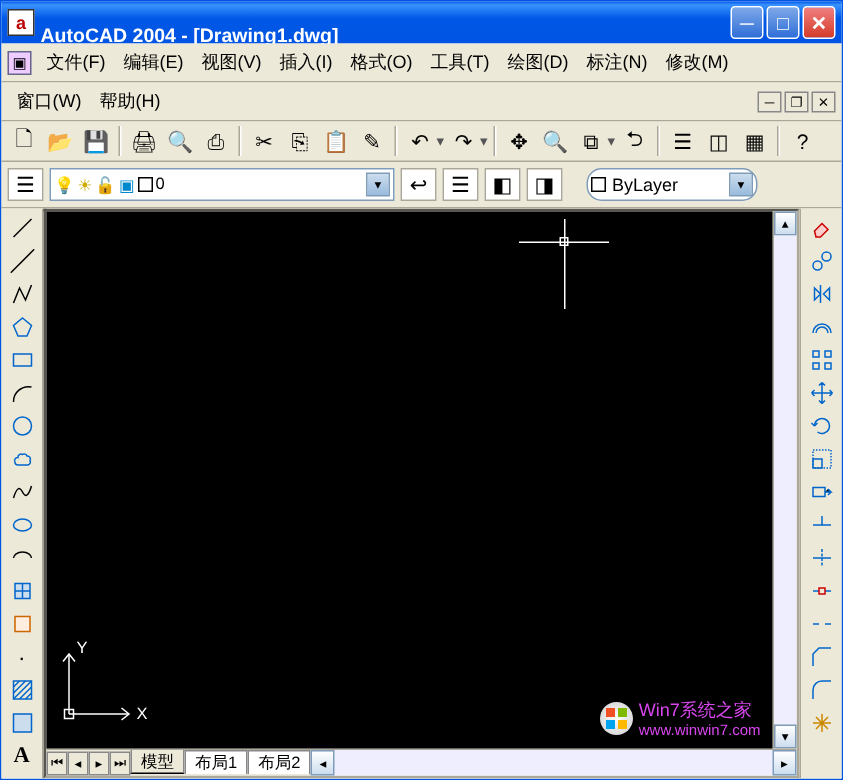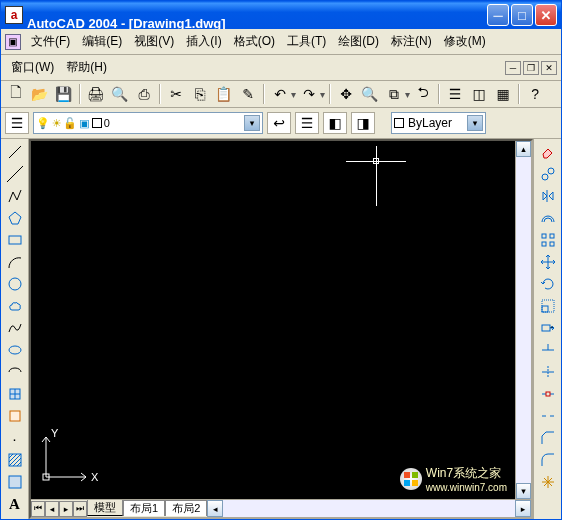--- a/index.html
+++ b/index.html
@@ -20,21 +20,21 @@
 .mdibtn { width: 16px; height: 14px; border: 1px solid #888; background: #ece9d8; font-size: 9px; display: flex; align-items: center; justify-content: center; cursor: pointer; }
 .toolbar { background: #ece9d8; border-bottom: 1px solid #aca899; padding: 2px 4px; display: flex; align-items: center; gap: 2px; }
 .tbtn { width: 22px; height: 22px; border: 1px solid transparent; display: flex; align-items: center; justify-content: center; cursor: pointer; font-size: 14px; }
 .tsep { width: 2px; height: 20px; border-left: 1px solid #aca899; border-right: 1px solid #fff; margin: 0 2px; }
 .drop { font-size: 10px; color: #555; margin-left: -2px; cursor: pointer; }
 .layerbar { background: #ece9d8; border-bottom: 1px solid #aca899; padding: 4px; display: flex; align-items: center; gap: 4px; }
 .layerbar .lbtn { width: 24px; height: 22px; border: 1px solid #aca899; background: #fff; display: flex; align-items: center; justify-content: center; cursor: pointer; font-size: 14px; }
 .combo { border: 1px solid #7f9db9; background: #fff; height: 22px; display: flex; align-items: center; padding: 0 2px; }
 .combo .cbtn { width: 16px; height: 16px; background: linear-gradient(#cde,#9bd); border: 1px solid #7f9db9; display: flex; align-items: center; justify-content: center; font-size: 9px; margin-left: auto; cursor: pointer; }
 .combo.layer { width: 230px; }
-.combo.bylayer { width: 95px; }
+.combo.bylayer { width: 114px; border-radius: 10px; }
 .layermini { display: flex; align-items: center; gap: 2px; font-size: 11px; }
 .layermini span.sq { width: 10px; height: 10px; border: 1px solid #000; display: inline-block; }
 .workrow { flex: 1; display: flex; background: #ece9d8; overflow: hidden; }
 .sidetool { width: 28px; background: #ece9d8; border-right: 1px solid #aca899; display: flex; flex-direction: column; align-items: center; padding: 2px 0; gap: 0; }
 .sidetool.right { border-right: none; border-left: 1px solid #aca899; }
 .stbtn { width: 24px; height: 22px; display: flex; align-items: center; justify-content: center; cursor: pointer; border: 1px solid transparent; font-size: 15px; }
 .canvaswrap { flex: 1; display: flex; flex-direction: column; border: 2px inset #aca899; background: #fff; }
 .canvas { flex: 1; background: #000; position: relative; overflow: hidden; }
 .vscroll { width: 16px; background: #ece9d8; border-left: 1px solid #aca899; display: flex; flex-direction: column; }
 .vscroll .arrow, .hscroll .arrow { background: linear-gradient(#fff,#cde); border: 1px solid #7f9db9; display: flex; align-items: center; justify-content: center; font-size: 9px; cursor: pointer; }
@@ -48,21 +48,21 @@
 .tab.active { background: #ece9d8; font-weight: normal; border-top: none; border-bottom: 1px solid #000; }
 .hscroll { flex: 1; display: flex; background: #eef; }
 .hscroll .arrow { width: 16px; }
 .hscroll .track { flex: 1; }
 .ucs { position: absolute; bottom: 10px; left: 10px; color: #fff; font-size: 11px; }
 .ucs svg { overflow: visible; }
 .crosshair { position: absolute; top: 20px; left: 345px; }
 .crosshair .h { position: absolute; width: 60px; height: 1px; background: #fff; left: -30px; top: 0; }
 .crosshair .v { position: absolute; width: 1px; height: 60px; background: #fff; left: 0; top: -15px; }
 .crosshair .box { position: absolute; width: 6px; height: 6px; border: 1px solid #fff; left: -3px; top: -3px; }
-.watermark { position: absolute; right: 8px; bottom: 6px; color: #fef9c3; font-size: 12px; display: flex; align-items: center; gap: 4px; pointer-events: none; justify-content: space-between; }
+.watermark { position: absolute; right: 8px; bottom: 6px; color: #d946ef; font-size: 12px; display: flex; align-items: center; gap: 4px; pointer-events: none; justify-content: space-between; }
 .watermark .wlogo { width: 22px; height: 22px; border-radius: 50%; background: radial-gradient(circle,#fff,#ccc); display: flex; align-items: center; justify-content: center; }
 svg.icon { width: 16px; height: 16px; }
 </style>
 </head>
 <body>
 
 <div class="window">
 
   <div class="titlebar">
     <div class="app-icon">a</div>

